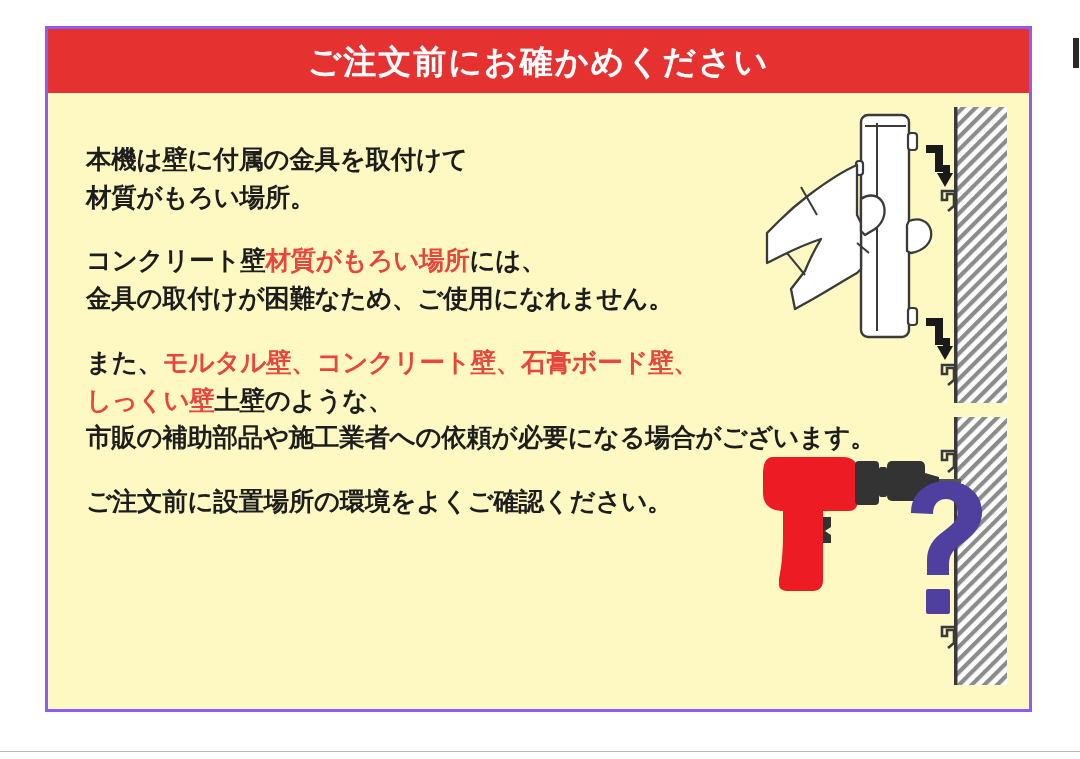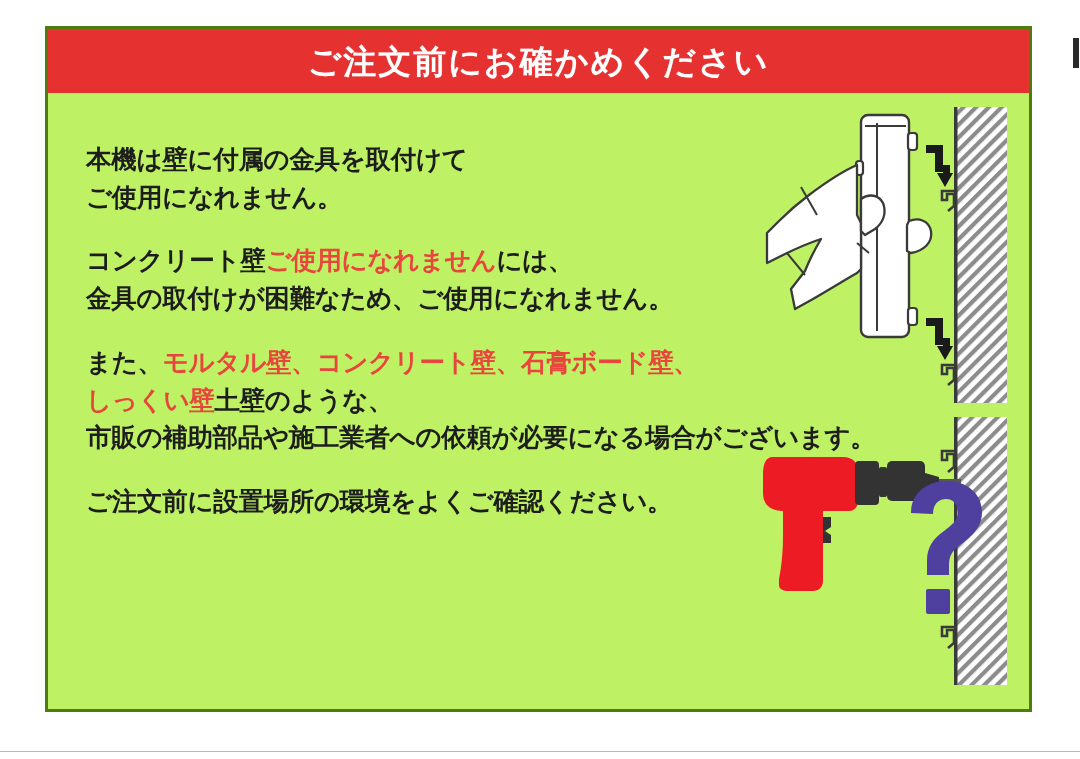--- a/index.html
+++ b/index.html
@@ -16,22 +16,22 @@
   }
 
   
   #notice-card {
     position: absolute;
     left: 45px;
     top: 26px;
     width: 987px;
     height: 686px;
     box-sizing: border-box;
-    border: 3px solid #4d7c0f;
-    background: #bef264;
+    border: 3px solid #8b5cf6;
+    background: #fef9c3;
   }
 
   
   #notice-header {
     position: absolute;
     left: 0;
     top: 0;
     width: 100%;
     height: 64px;
     background: #e63131;
@@ -117,25 +117,25 @@
   <div id="notice-header">
     <div id="notice-header-title">ご注文前にお確かめください</div>
   </div>
 
   <div id="notice-body">
 
     <div id="notice-text-column">
 
       <p class="notice-paragraph">
         <span>本機は壁に付属の金具を取付けて</span><br>
-        <span>ご使用になれません。</span>
-      </p>
-
-      <p class="notice-paragraph">
-        <span>コンクリート壁</span><span class="hl">ご使用になれません</span><span>には、金具の取付けが困難なため、ご使用になれません。</span>
+        <span>材質がもろい場所。</span>
+      </p>
+
+      <p class="notice-paragraph">
+        <span>コンクリート壁</span><span class="hl">材質がもろい場所</span><span>には、金具の取付けが困難なため、ご使用になれません。</span>
       </p>
 
       <p class="notice-paragraph">
         <span>また、</span><span class="hl">モルタル壁、コンクリート壁、石膏ボード壁、しっくい壁</span><span>土壁のような、市販の補助部品や施工業者への依頼が必要になる場合がございます。</span>
       </p>
 
       <p class="notice-paragraph">
         <span>ご注文前に設置場所の環境をよくご確認ください。</span>
       </p>
 

